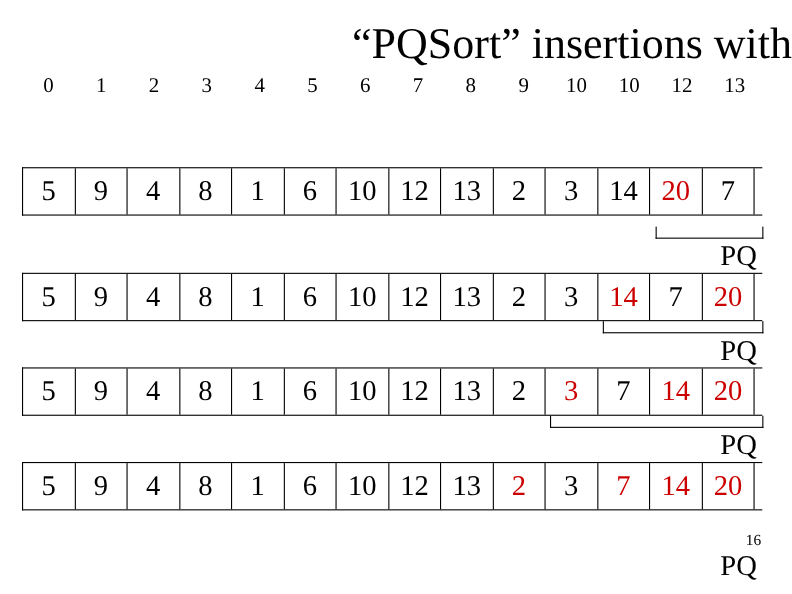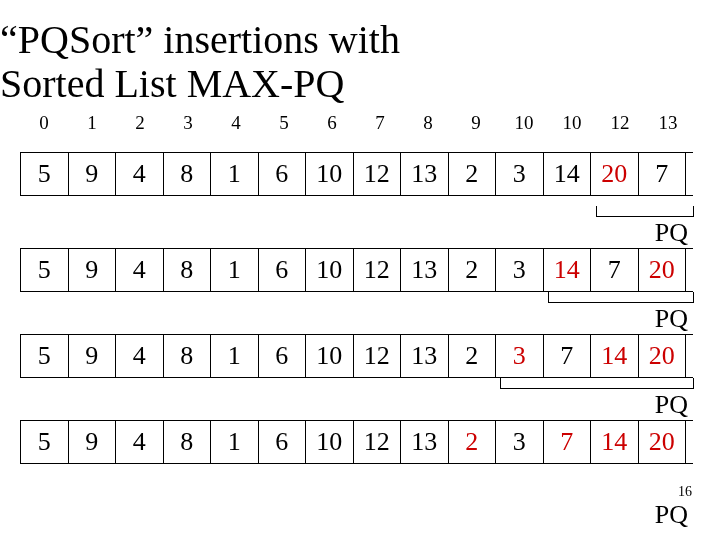--- a/index.html
+++ b/index.html
@@ -6,21 +6,21 @@
     margin: 0;
     width: 720px;
     height: 540px;
     background: #fff;
     font-family: "Times New Roman", Times, serif;
     color: #000;
     position: relative;
     overflow: hidden;
   }
   .title {
-    text-align: left;
+    text-align: right;
     font-size: 40px;
     line-height: 1.1;
     margin-top: 18px;
     margin-bottom: 6px;
   }
   .indices {
     display: flex;
     margin-left: 20px;
     width: 672px;
   }
@@ -66,21 +66,20 @@
     border-left: 1.5px solid #000;
     border-right: 1.5px solid #000;
     border-bottom: 1.5px solid #000;
   }
 </style>
 </head>
 <body>
 
 <div class="title">
   <span>“PQSort” insertions with</span><br>
-  <span>Sorted List MAX-PQ</span>
 </div>
 
 <div class="indices" id="indices">
     <span>0</span>
     <span>1</span>
     <span>2</span>
     <span>3</span>
     <span>4</span>
     <span>5</span>
     <span>6</span>

